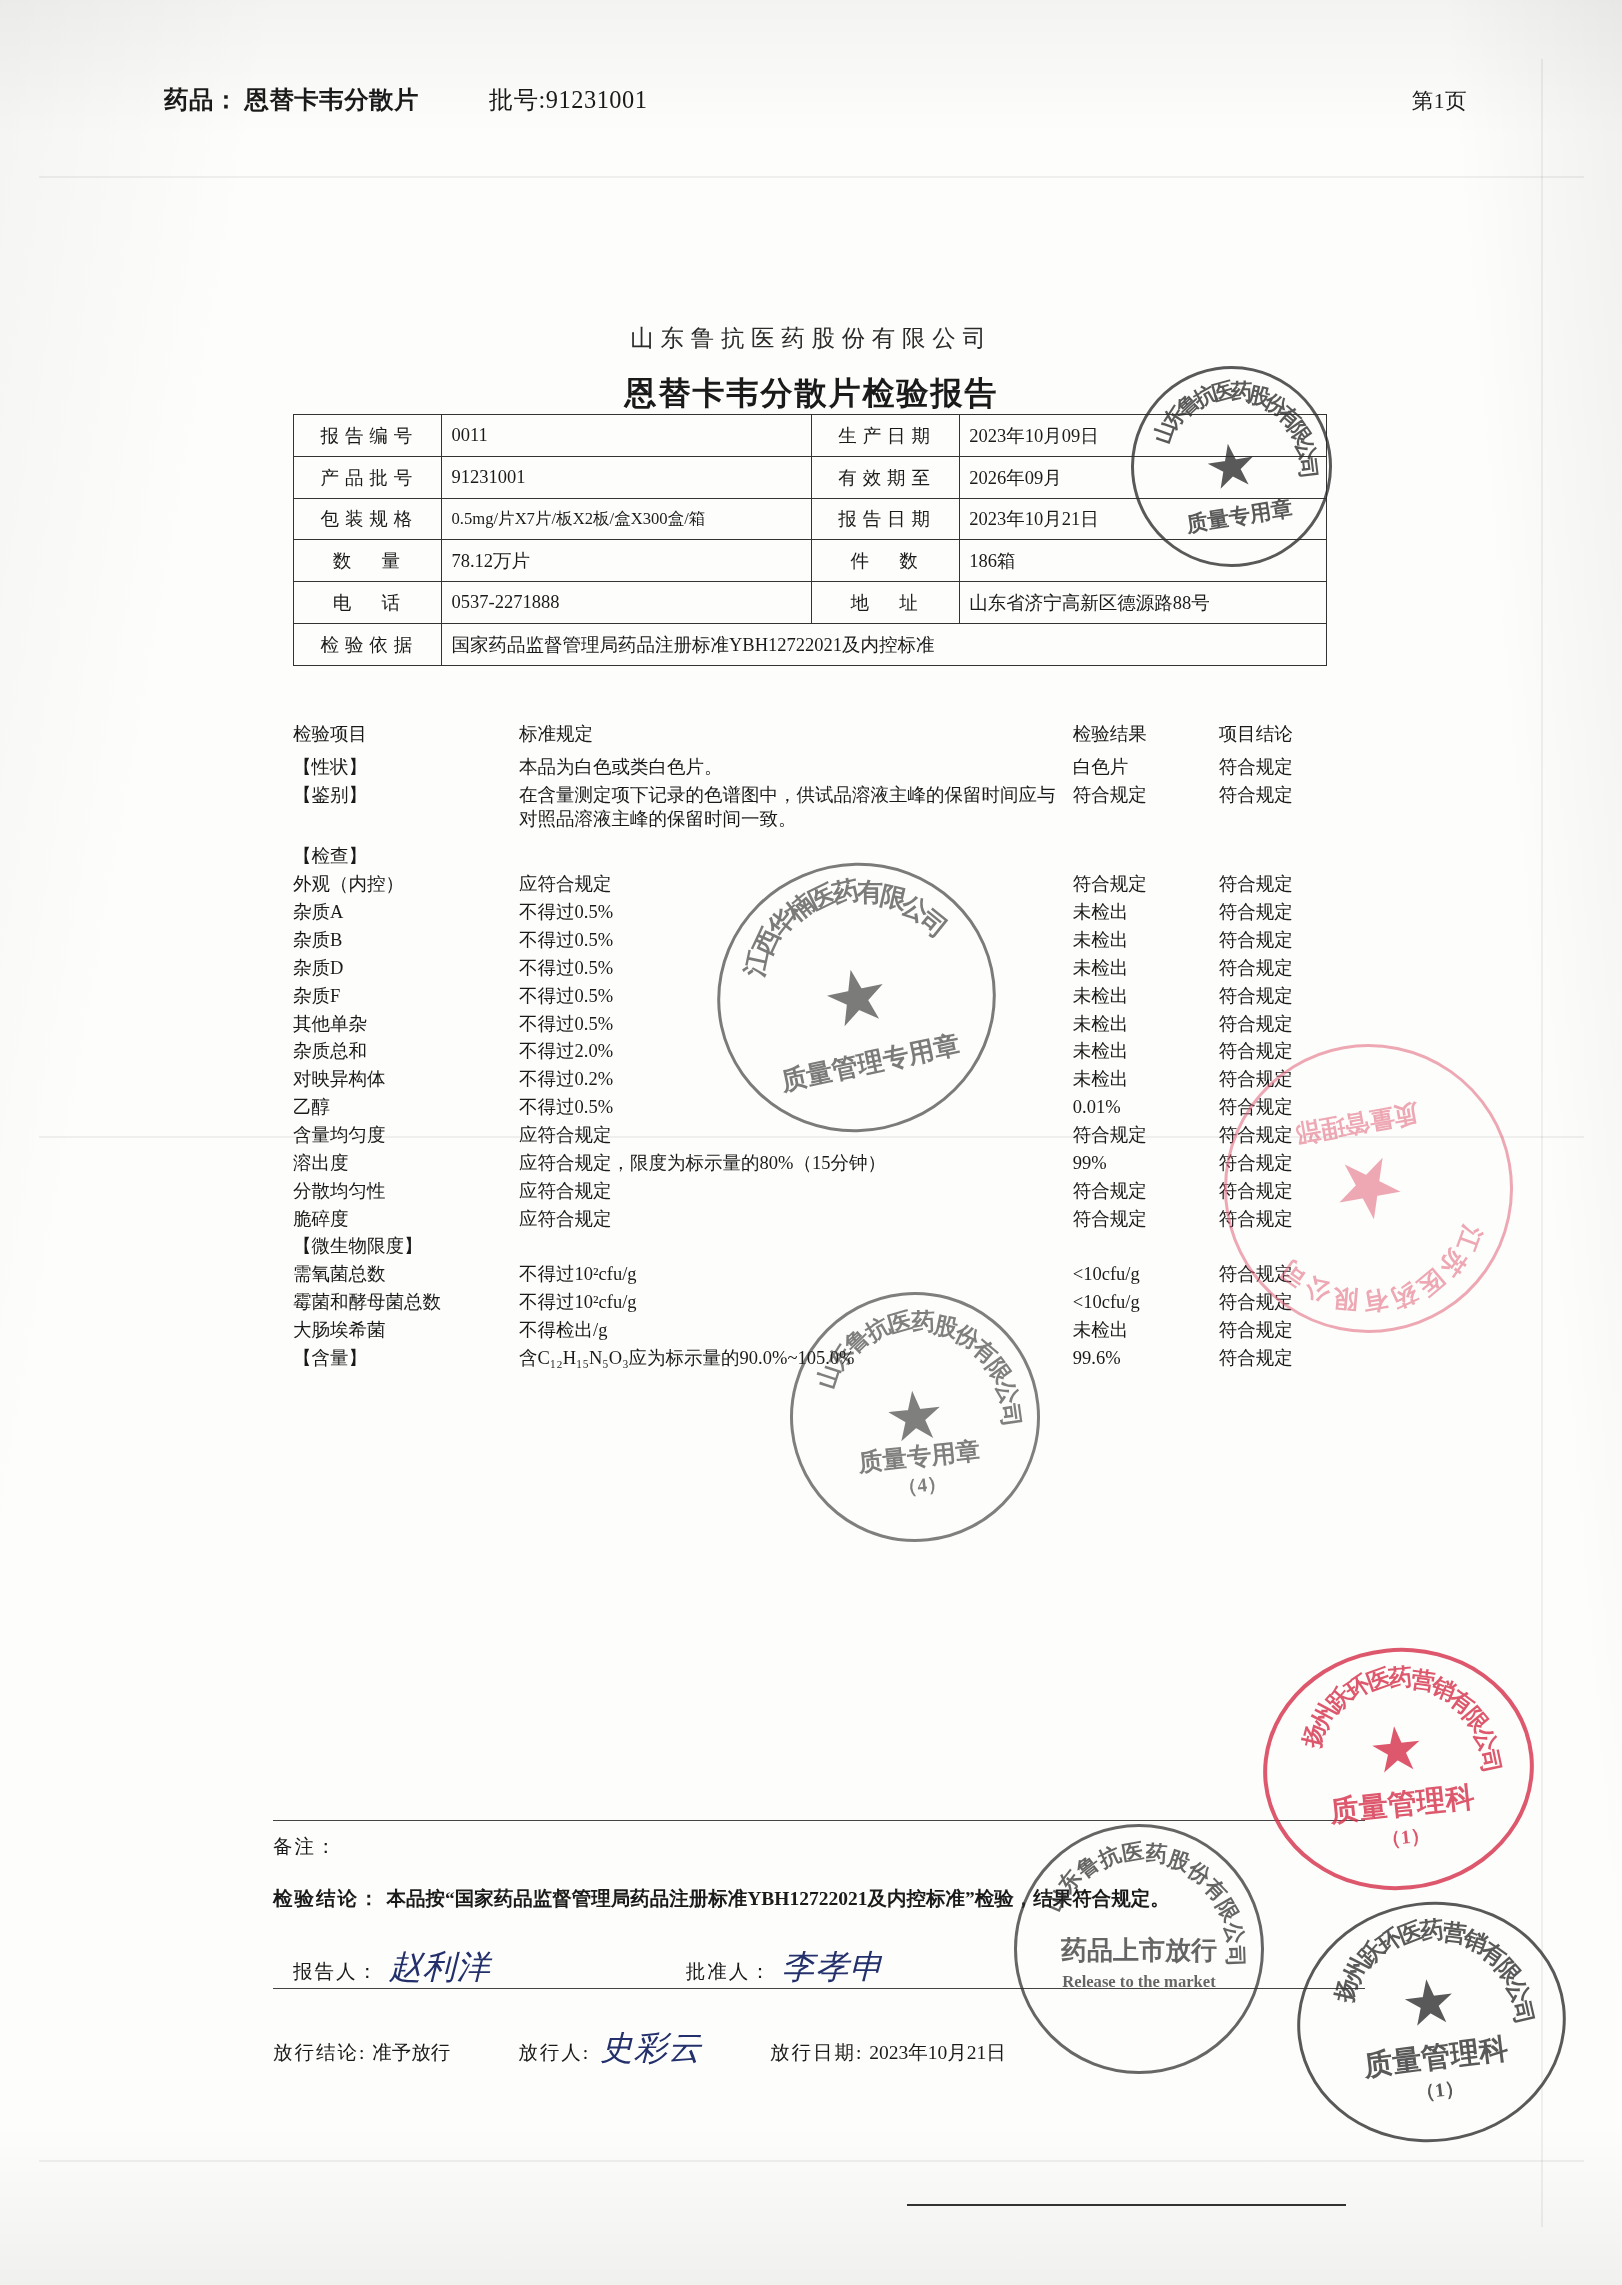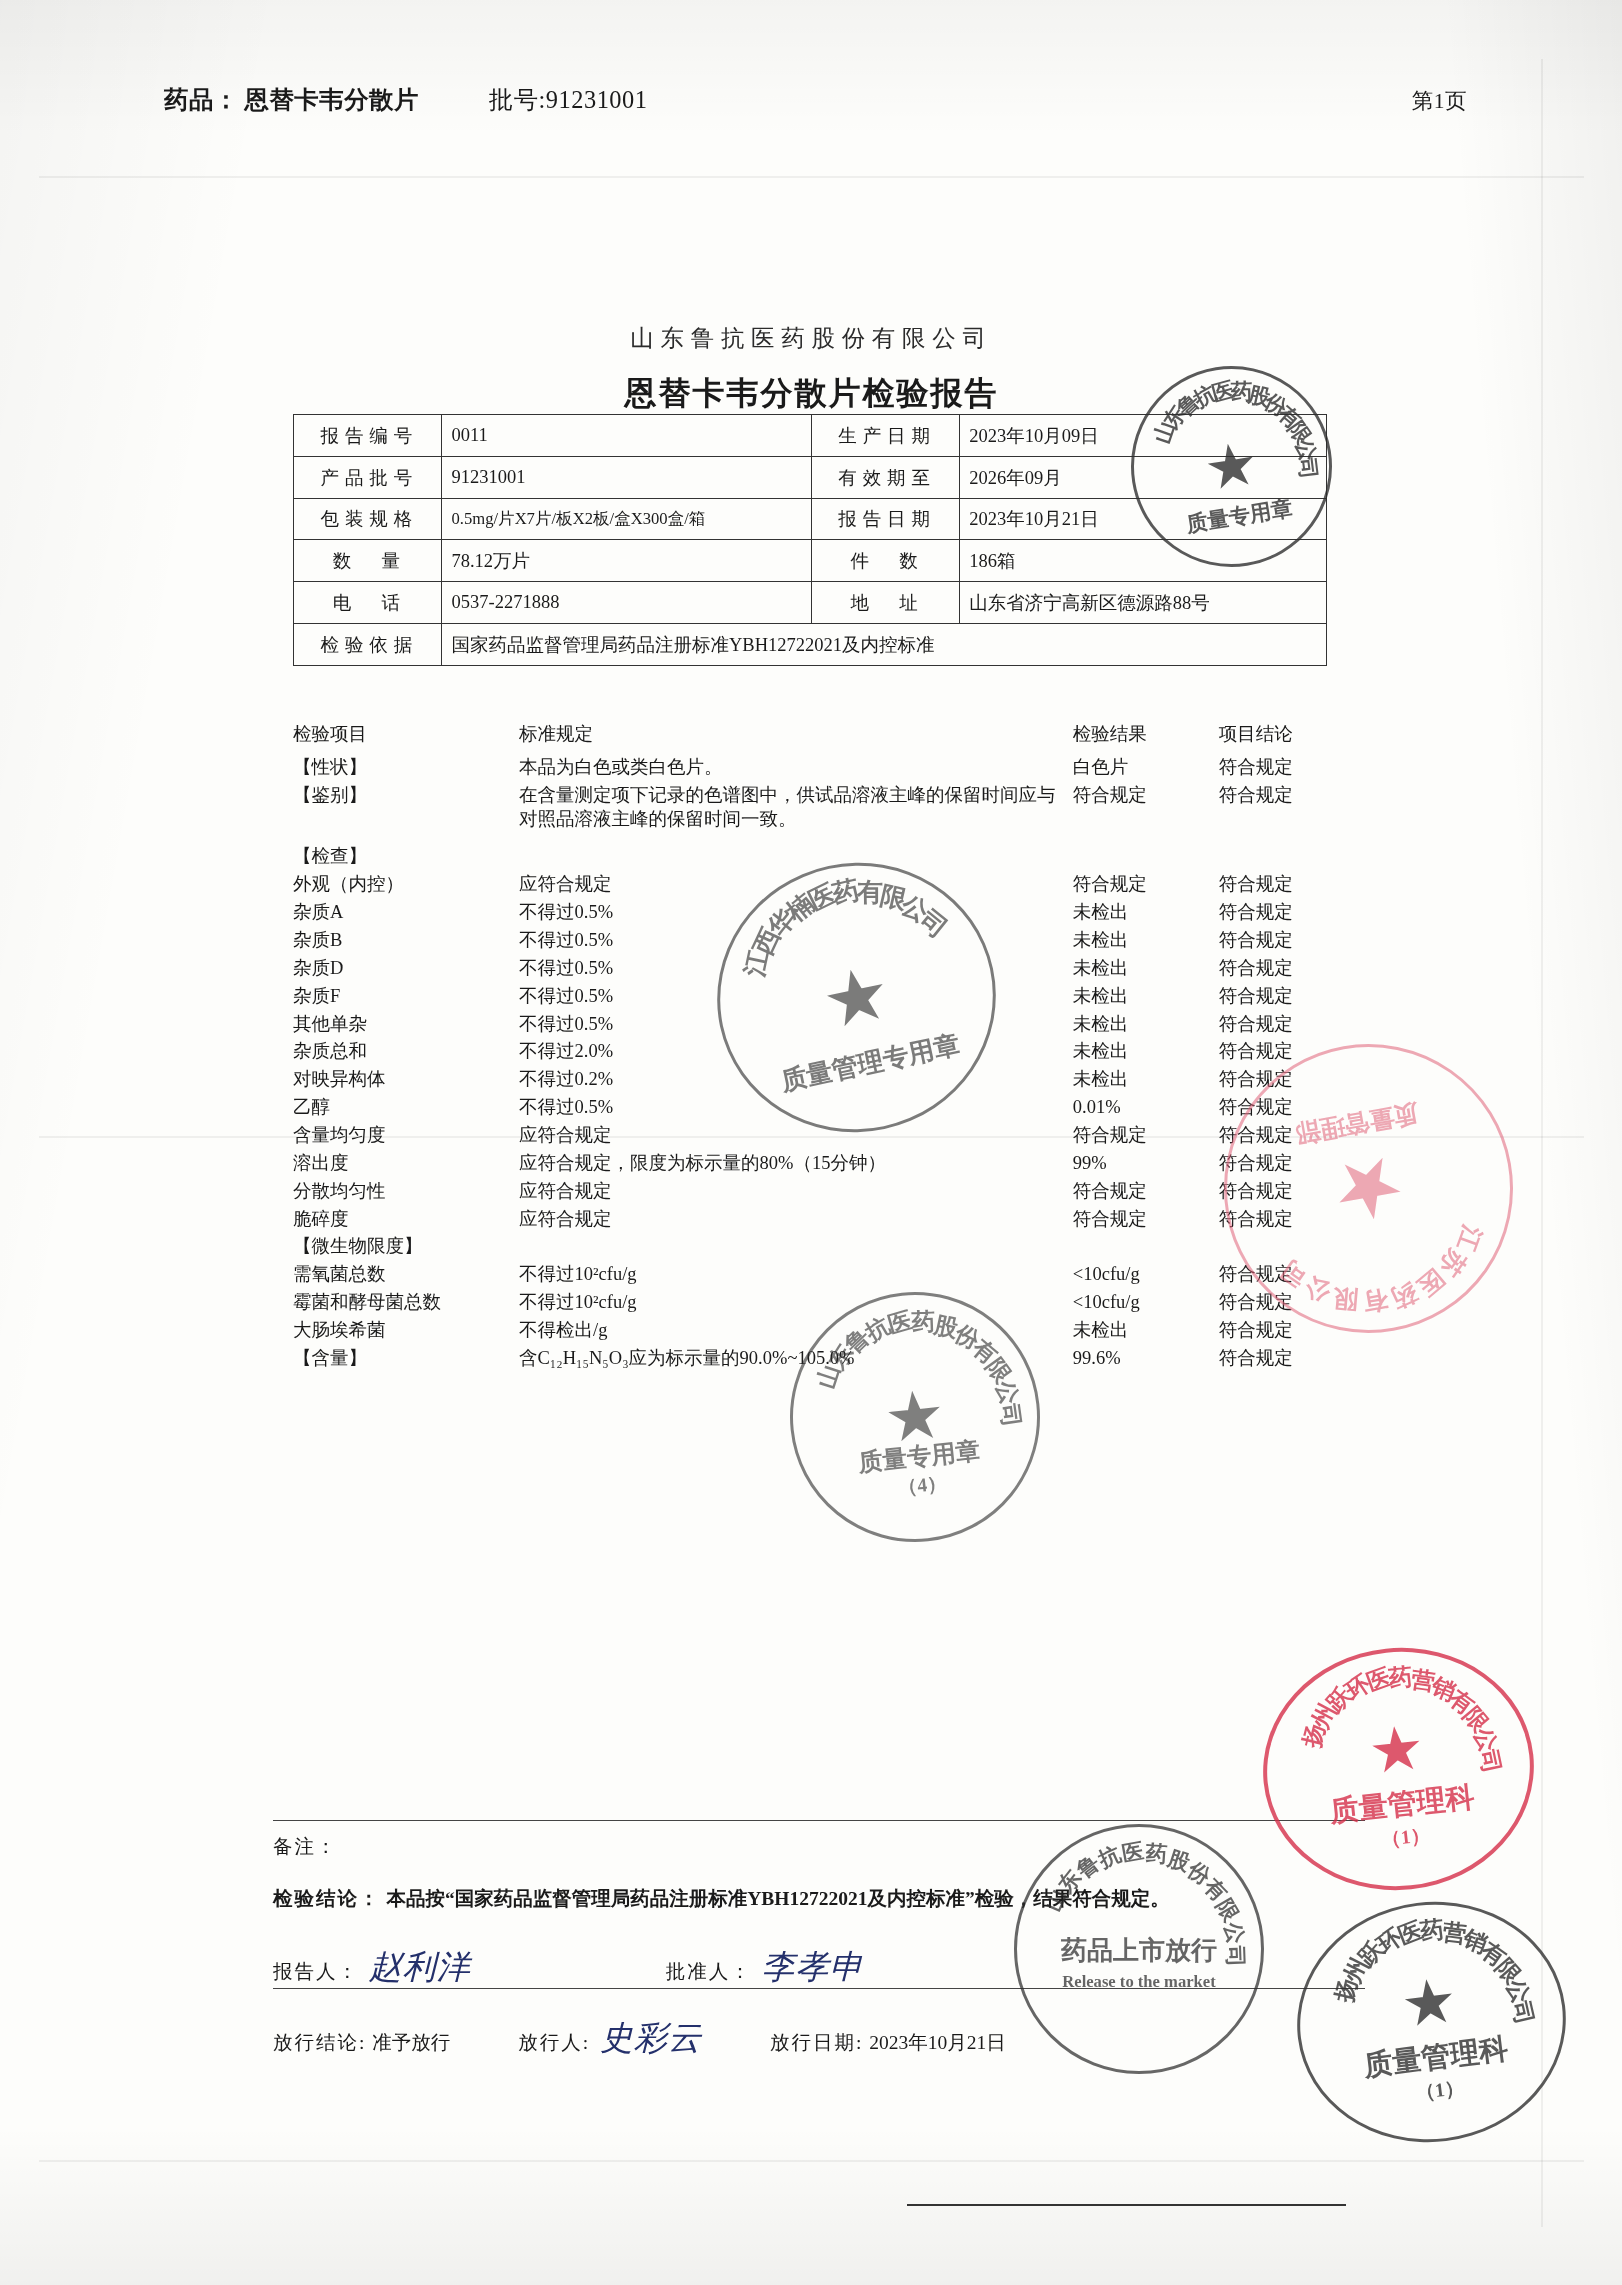--- a/index.html
+++ b/index.html
@@ -448,27 +448,27 @@
   <div class="hr-bottom"></div>
   <div class="footer">
     <div class="foot-line">
       <span class="foot-label">备注：</span>
       <span class="foot-val"></span>
     </div>
     <div class="foot-line">
       <span class="foot-label foot-concl">检验结论：</span>
       <span class="foot-val foot-concl">本品按“国家药品监督管理局药品注册标准YBH12722021及内控标准”检验，结果符合规定。</span>
     </div>
-    <div class="foot-line" style="margin-top:33px;">
+    <div class="foot-line" style="margin-top:33px;margin-left:20px;">
       <span class="foot-label">报告人：</span>
       <span class="sig">赵利洋</span>
       <span class="foot-label" style="margin-left:195px;">批准人：</span>
       <span class="sig">李孝申</span>
     </div>
-    <div class="foot-line" style="margin-top:26px;">
+    <div class="foot-line" style="margin-top:36px;">
       <span class="foot-label">放行结论:</span>
       <span class="foot-val">准予放行</span>
       <span class="foot-label" style="margin-left:68px;">放行人:</span>
       <span class="sig">史彩云</span>
       <span class="foot-label" style="margin-left:68px;">放行日期:</span>
       <span class="foot-val">2023年10月21日</span>
     </div>
   </div>
   <div class="bottom-rule"></div>
 

